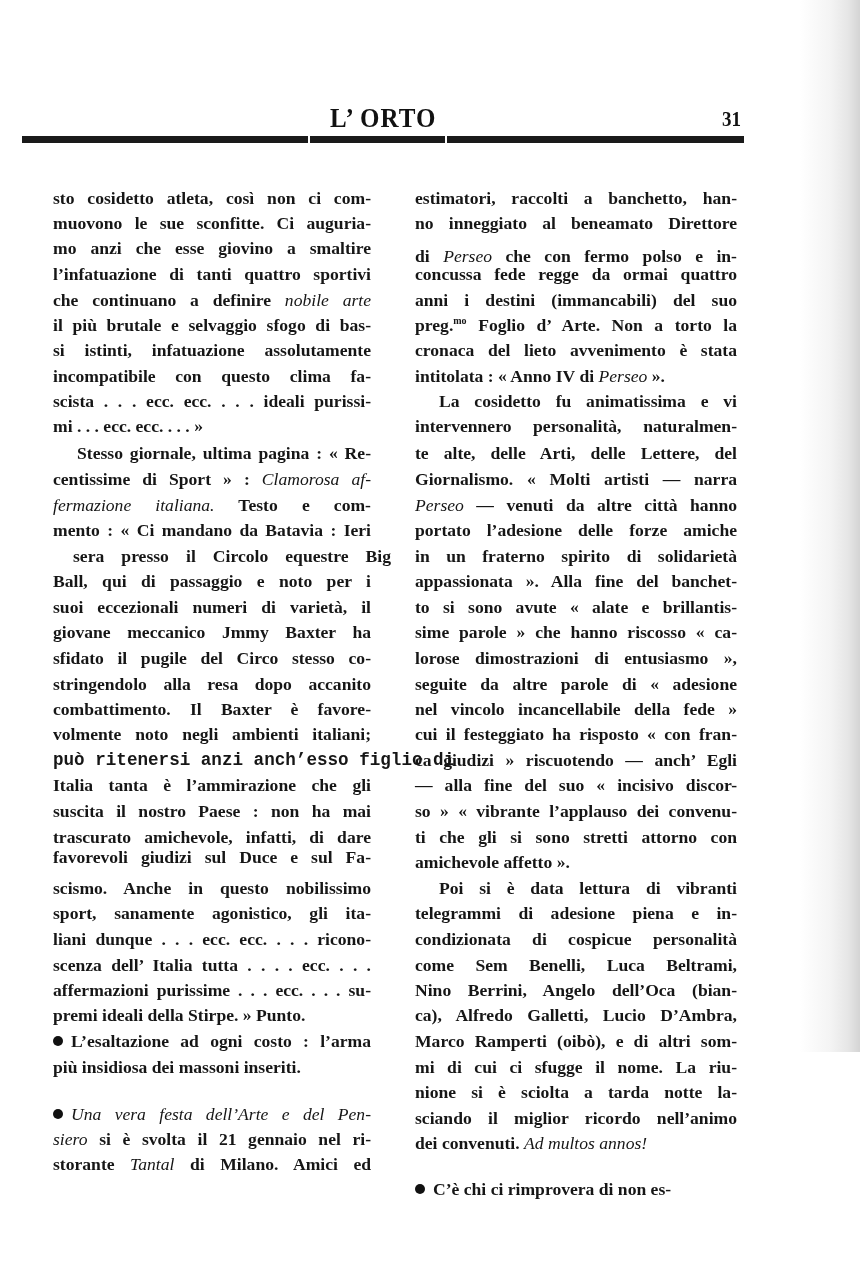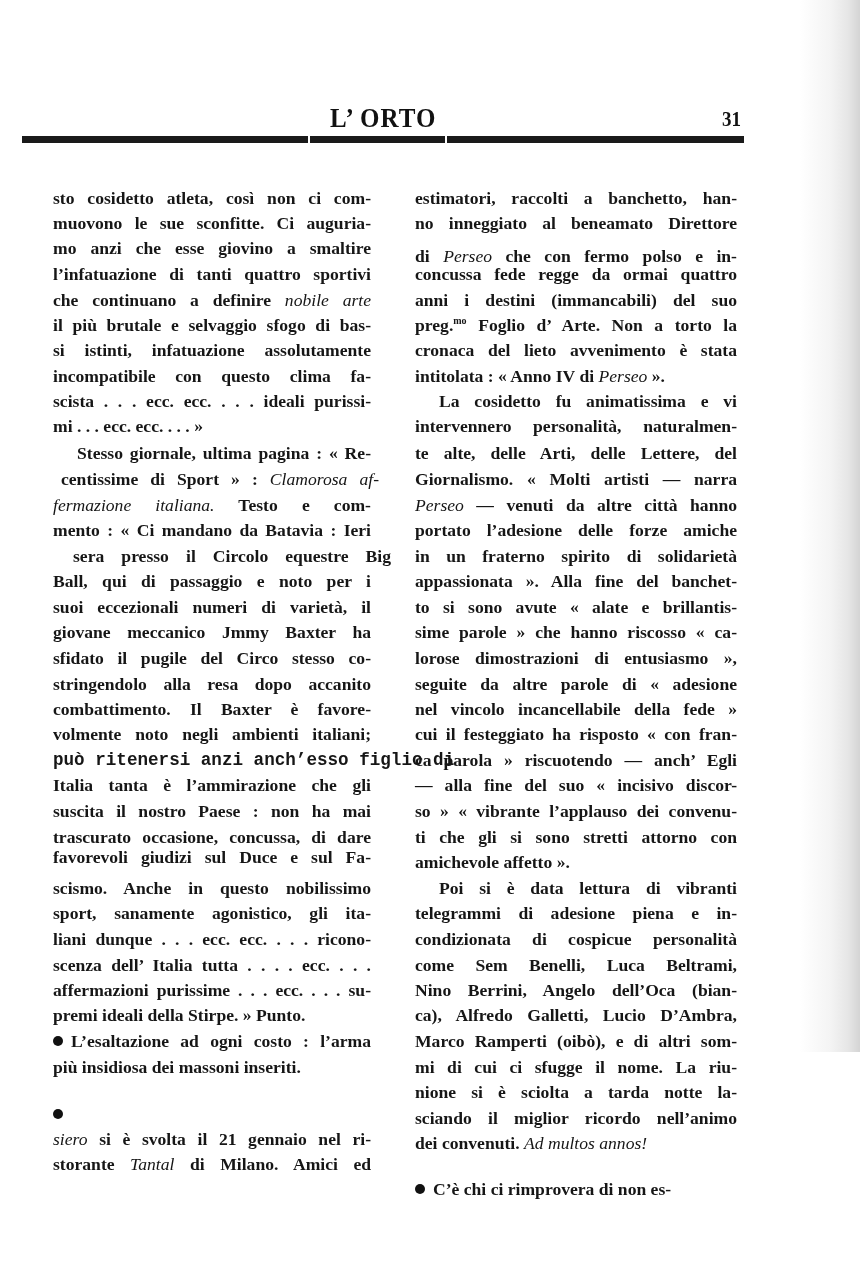--- a/index.html
+++ b/index.html
@@ -65,45 +65,45 @@
       <div class="line" style="top: 211px;">muovono le sue sconfitte. Ci auguria-</div>
       <div class="line" style="top: 236px;">mo anzi che esse giovino a smaltire</div>
       <div class="line" style="top: 262px;">l’infatuazione di tanti quattro sportivi</div>
       <div class="line" style="top: 288px;">che continuano a definire <i>nobile arte</i></div>
       <div class="line" style="top: 313px;">il più brutale e selvaggio sfogo di bas-</div>
       <div class="line" style="top: 338px;">si istinti, infatuazione assolutamente</div>
       <div class="line" style="top: 364px;">incompatibile con questo clima fa-</div>
       <div class="line" style="top: 389px;">scista . . . ecc. ecc. . . . ideali purissi-</div>
       <div class="line last" style="top: 414px;">mi . . . ecc. ecc. . . . »</div>
       <div class="line" style="top: 441px; left: 24px; width: 294px;">Stesso giornale, ultima pagina : « Re-</div>
-      <div class="line" style="top: 467px; margin-left: 8px;">centissime di Sport » : <i>Clamorosa af-</i></div>
+      <div class="line" style="top: 467px;">centissime di Sport » : <i>Clamorosa af-</i></div>
       <div class="line" style="top: 493px;"><i>fermazione italiana.</i> Testo e com-</div>
       <div class="line" style="top: 518px;">mento : « Ci mandano da Batavia : Ieri</div>
       <div class="line" style="top: 544px; margin-left: 20px;">sera presso il Circolo equestre Big</div>
       <div class="line" style="top: 569px;">Ball, qui di passaggio e noto per i</div>
       <div class="line" style="top: 595px;">suoi eccezionali numeri di varietà, il</div>
       <div class="line" style="top: 620px;">giovane meccanico Jmmy Baxter ha</div>
       <div class="line" style="top: 646px;">sfidato il pugile del Circo stesso co-</div>
       <div class="line" style="top: 672px;">stringendolo alla resa dopo accanito</div>
       <div class="line" style="top: 697px;">combattimento. Il Baxter è favore-</div>
       <div class="line" style="top: 722px;">volmente noto negli ambienti italiani;</div>
       <div class="line" style="top: 748px; font-family: Liberation Mono, monospace;">può ritenersi anzi anch’esso figlio di</div>
       <div class="line" style="top: 773px;">Italia tanta è l’ammirazione che gli</div>
       <div class="line" style="top: 799px;">suscita il nostro Paese : non ha mai</div>
-      <div class="line" style="top: 825px;">trascurato occasione, concussa, di dare</div>
+      <div class="line" style="top: 825px;">trascurato amichevole, infatti, di dare</div>
       <div class="line" style="top: 845px;">favorevoli giudizi sul Duce e sul Fa-</div>
       <div class="line" style="top: 876px;">scismo. Anche in questo nobilissimo</div>
       <div class="line" style="top: 901px;">sport, sanamente agonistico, gli ita-</div>
       <div class="line" style="top: 927px;">liani dunque . . . ecc. ecc. . . . ricono-</div>
       <div class="line" style="top: 953px;">scenza dell’ Italia tutta . . . . ecc. . . .</div>
       <div class="line" style="top: 978px;">affermazioni purissime . . . ecc. . . . su-</div>
       <div class="line last" style="top: 1003px;">premi ideali della Stirpe. » Punto.</div>
       <div class="line" style="top: 1029px;"><span class="bullet"></span>L’esaltazione ad ogni costo : l’arma</div>
       <div class="line last" style="top: 1055px;">più insidiosa dei massoni inseriti.</div>
-      <div class="line" style="top: 1102px;"><span class="bullet"></span></div>
+      <div class="line" style="top: 1102px;"><span class="bullet"></span><i>Una vera festa dell’Arte e del Pen-</i></div>
       <div class="line" style="top: 1127px;"><i>siero</i> si è svolta il 21 gennaio nel ri-</div>
       <div class="line" style="top: 1152px;">storante <i>Tantal</i> di Milano. Amici ed</div>
     </div>
   <div class="column col-right" id="col-right">
       <div class="line" style="top: 186px;">estimatori, raccolti a banchetto, han-</div>
       <div class="line" style="top: 211px;">no inneggiato al beneamato Direttore</div>
       <div class="line" style="top: 244px;">di <i>Perseo</i> che con fermo polso e in-</div>
       <div class="line" style="top: 262px;">concussa fede regge da ormai quattro</div>
       <div class="line" style="top: 288px;">anni i destini (immancabili) del suo</div>
       <div class="line" style="top: 313px;">preg.<sup>mo</sup> Foglio d’ Arte. Non a torto la</div>
@@ -116,21 +116,21 @@
       <div class="line" style="top: 493px;"><i>Perseo</i> — venuti da altre città hanno</div>
       <div class="line" style="top: 518px;">portato l’adesione delle forze amiche</div>
       <div class="line" style="top: 544px;">in un fraterno spirito di solidarietà</div>
       <div class="line" style="top: 569px;">appassionata ». Alla fine del banchet-</div>
       <div class="line" style="top: 595px;">to si sono avute « alate e brillantis-</div>
       <div class="line" style="top: 620px;">sime parole » che hanno riscosso « ca-</div>
       <div class="line" style="top: 646px;">lorose dimostrazioni di entusiasmo »,</div>
       <div class="line" style="top: 672px;">seguite da altre parole di « adesione</div>
       <div class="line" style="top: 697px;">nel vincolo incancellabile della fede »</div>
       <div class="line" style="top: 722px;">cui il festeggiato ha risposto « con fran-</div>
-      <div class="line" style="top: 748px;">ca parola » riscuotendo — anch’ Egli</div>
+      <div class="line" style="top: 748px;">ca giudizi » riscuotendo — anch’ Egli</div>
       <div class="line" style="top: 773px;">— alla fine del suo « incisivo discor-</div>
       <div class="line" style="top: 799px;">so » « vibrante l’applauso dei convenu-</div>
       <div class="line" style="top: 825px;">ti che gli si sono stretti attorno con</div>
       <div class="line last" style="top: 850px;">amichevole affetto ».</div>
       <div class="line" style="top: 876px; left: 24px; width: 298px;">Poi si è data lettura di vibranti</div>
       <div class="line" style="top: 901px;">telegrammi di adesione piena e in-</div>
       <div class="line" style="top: 927px;">condizionata di cospicue personalità</div>
       <div class="line" style="top: 953px;">come Sem Benelli, Luca Beltrami,</div>
       <div class="line" style="top: 978px;">Nino Berrini, Angelo dell’Oca (bian-</div>
       <div class="line" style="top: 1003px;">ca), Alfredo Galletti, Lucio D’Ambra,</div>

